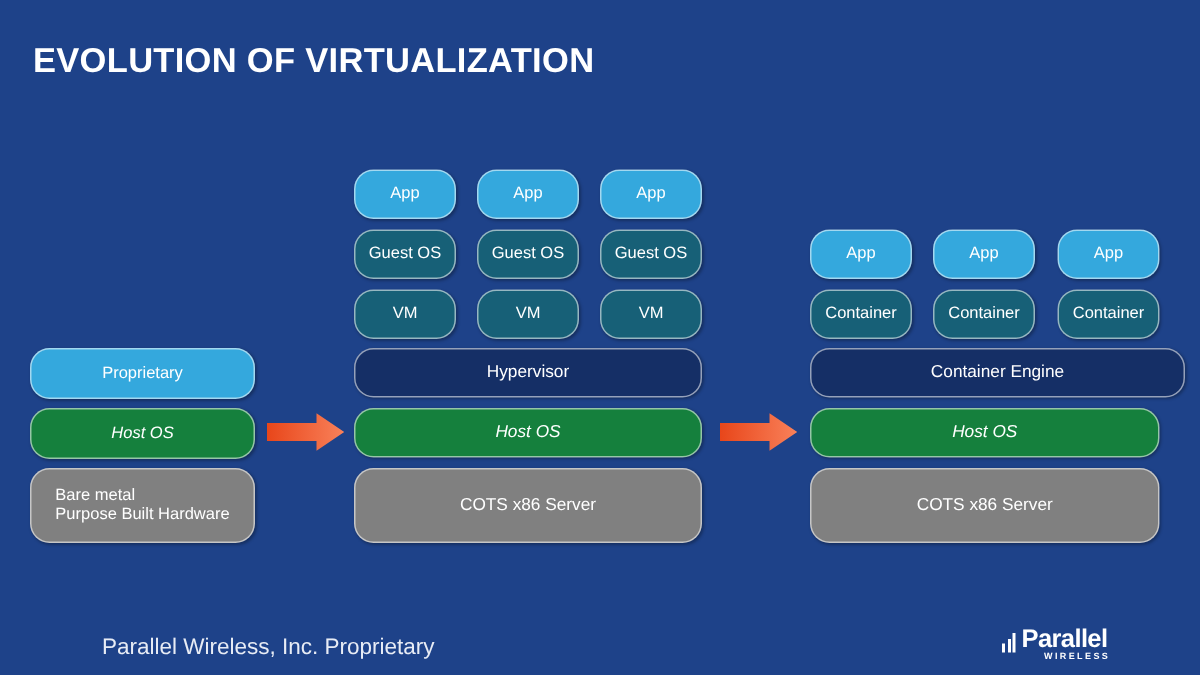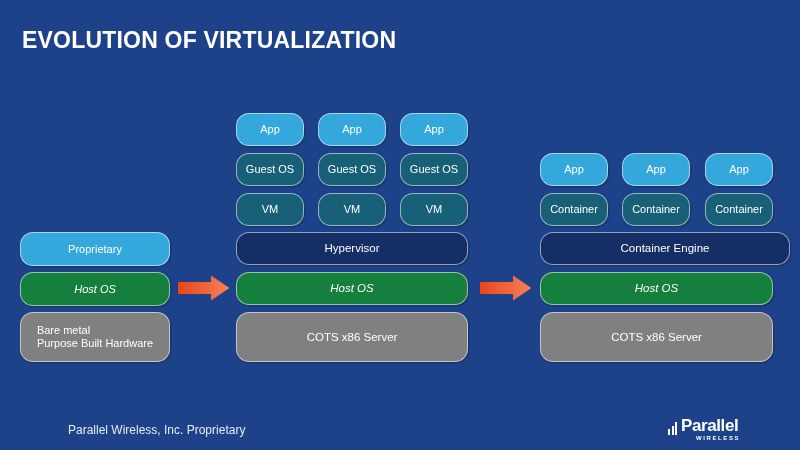--- a/index.html
+++ b/index.html
@@ -62,21 +62,21 @@
     position: absolute;
     height: 26px;
   }
   .arrow svg { display: block; }
 
   
   #footer-text {
     position: absolute;
     left: 22px;
     top: 423px;
-    font-size: 12px;
+    font-size: 15px;
     color: #e8ecf5;
     white-space: nowrap;
     padding-left: 46px;
   }
 
   
   #logo {
     position: absolute;
     left: 668px;
     top: 418px;

